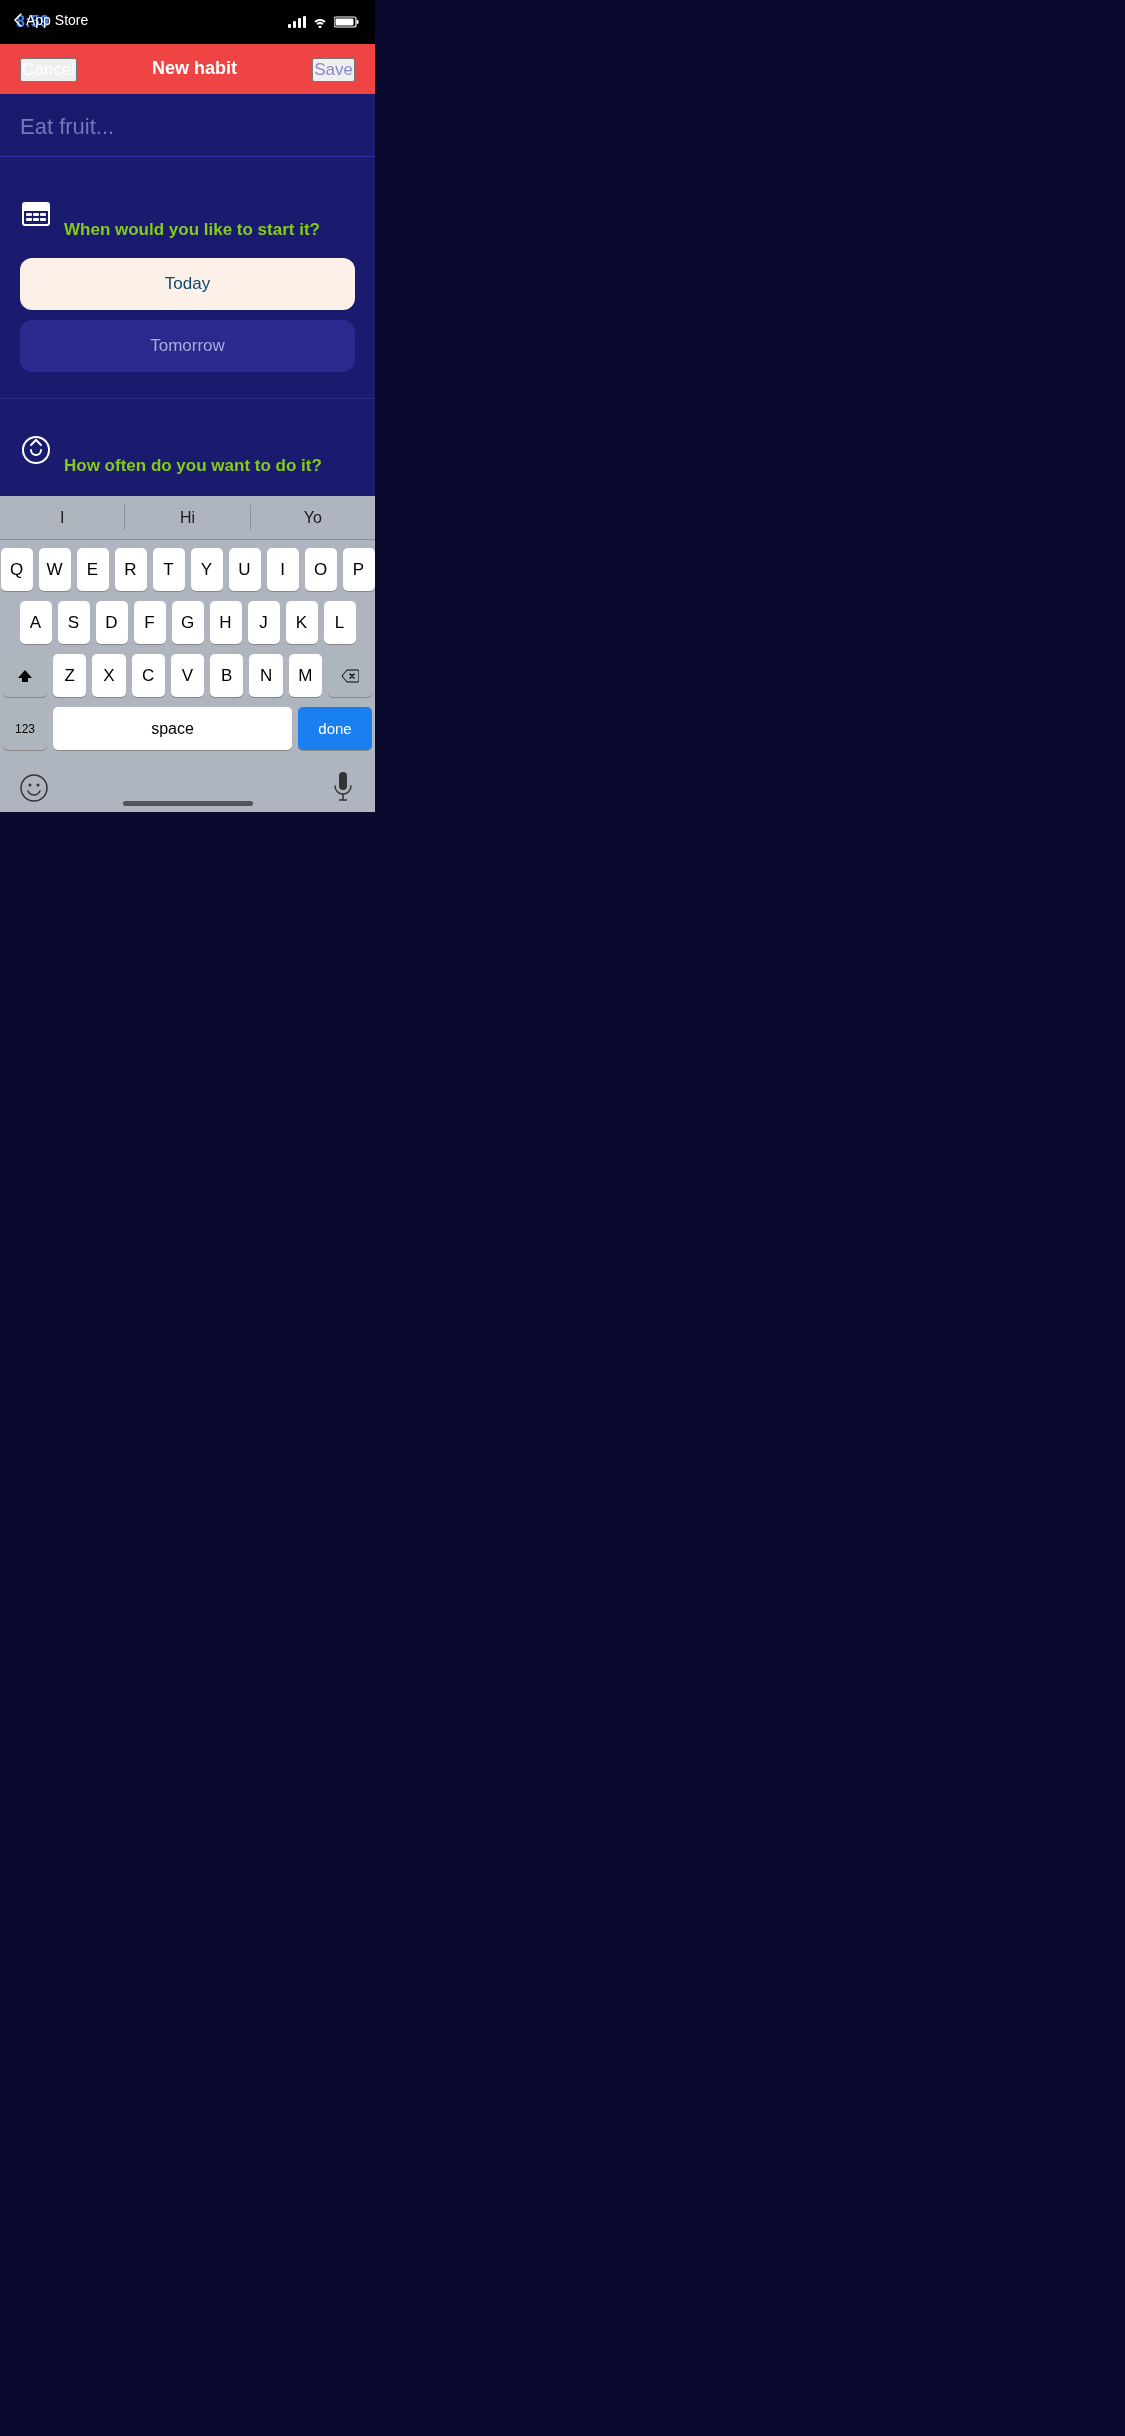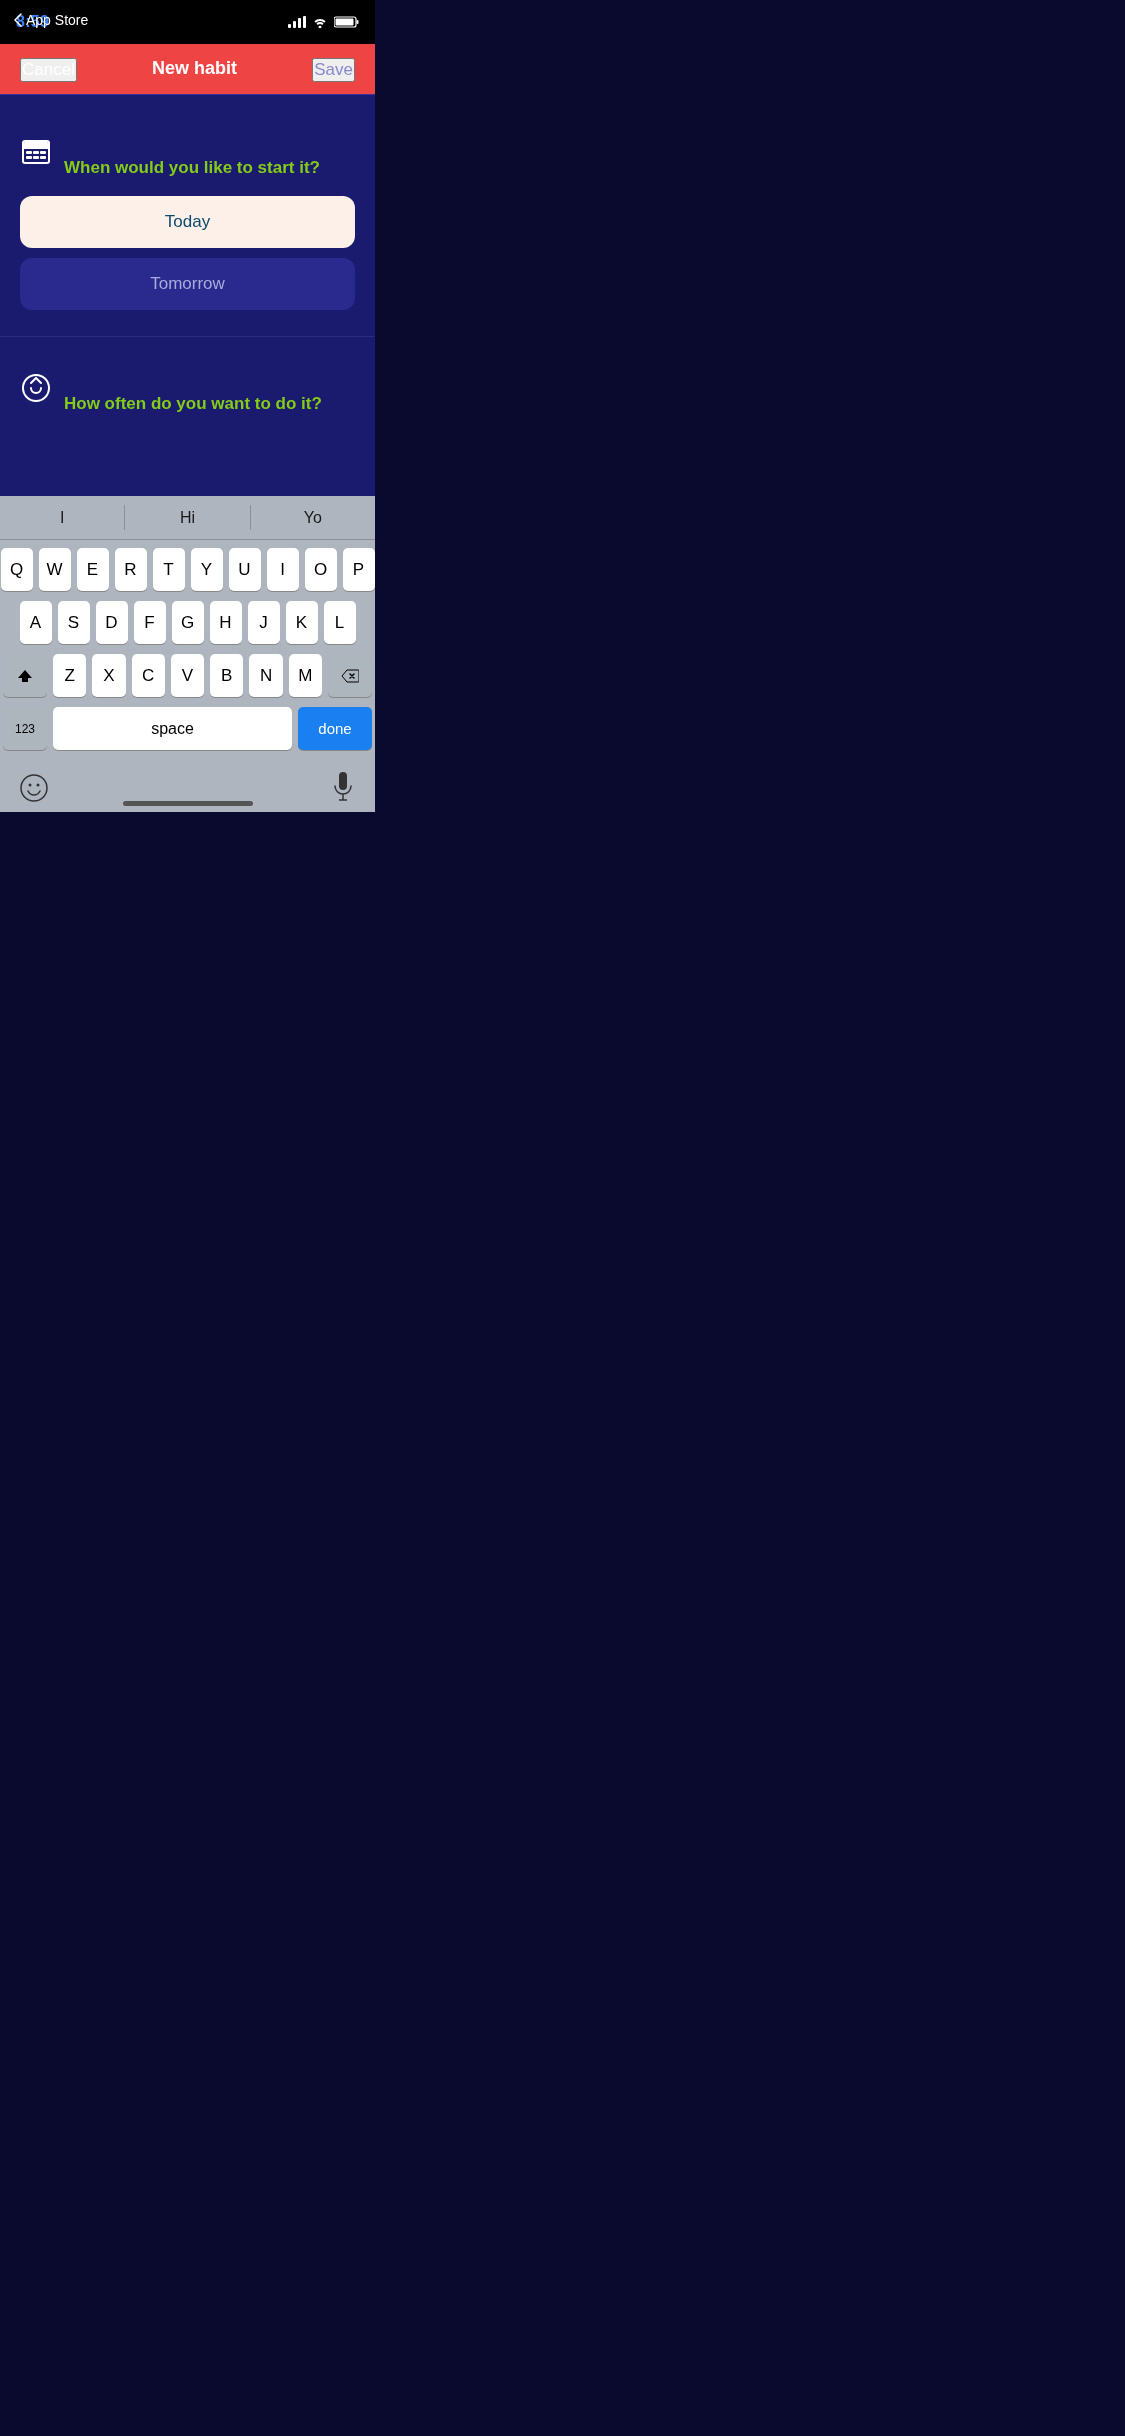--- a/index.html
+++ b/index.html
@@ -338,20 +338,23 @@
 </div>
 
 <div class="app-area">
 
   <div class="nav-bar">
     <button class="nav-cancel">Cancel</button>
     <span class="nav-title">New habit</span>
     <button class="nav-save">Save</button>
   </div>
 
+  <div class="habit-input-area">
+    <input class="habit-input" type="text" placeholder="Eat fruit..." style="">
+  </div>
   <div class="input-divider"></div>
 
   <div class="section">
     <div class="section-header">
       <div class="section-icon">
         <div class="cal-icon">
           <div class="cal-top"></div>
           <div class="cal-grid">
             <div class="cal-cell"></div>
               <div class="cal-cell"></div>

